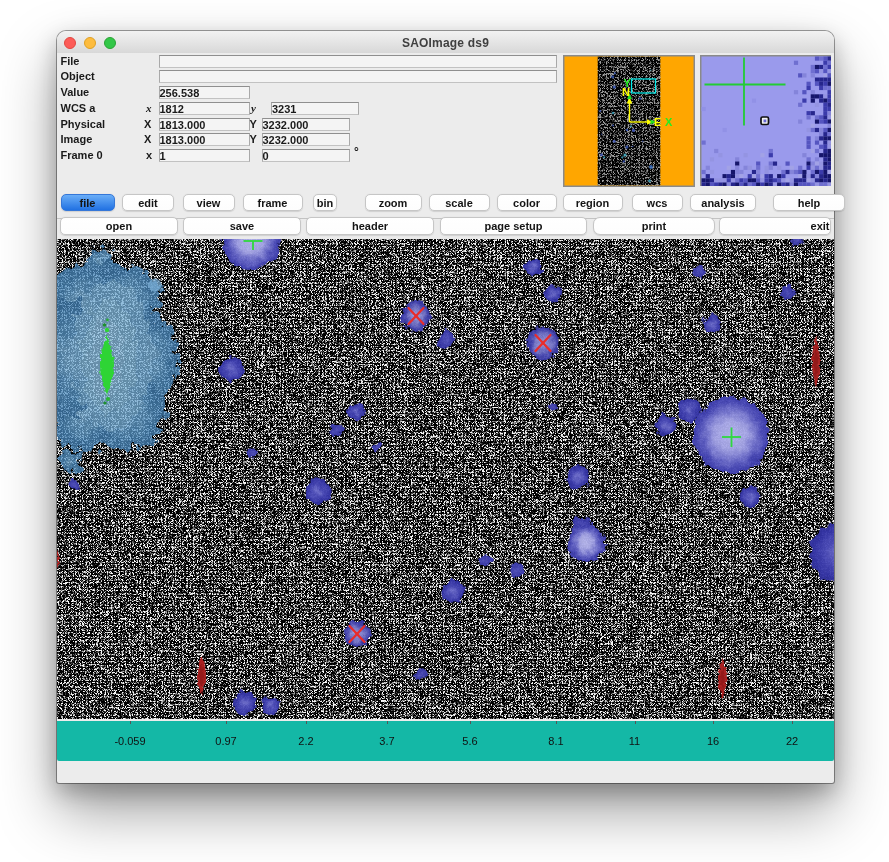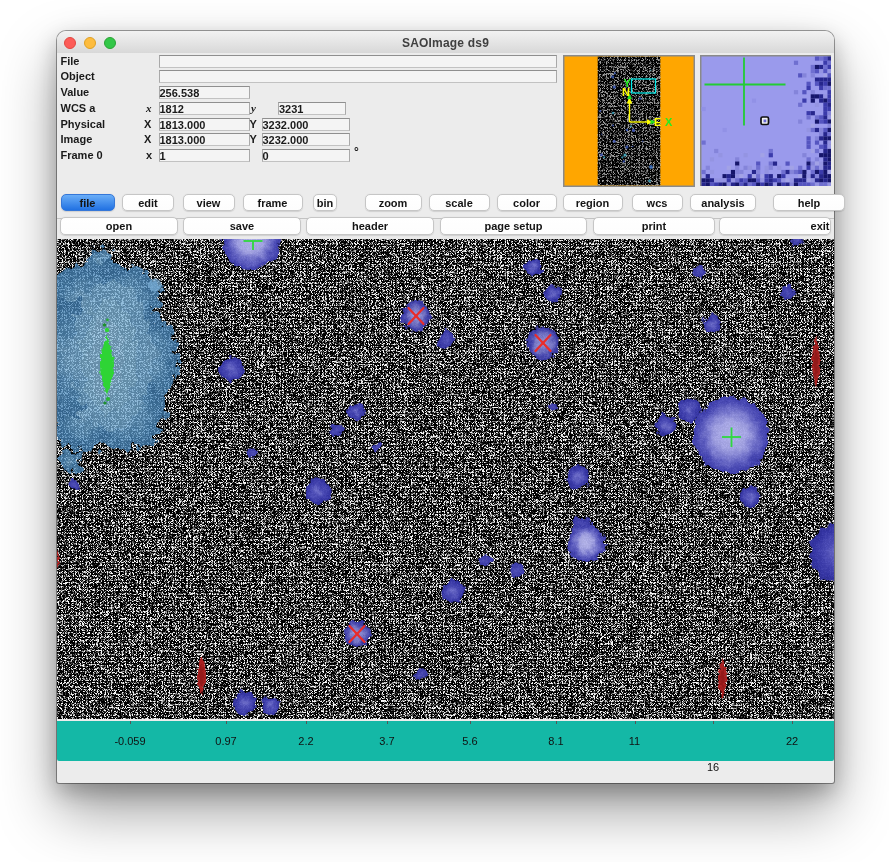--- a/index.html
+++ b/index.html
@@ -50,21 +50,21 @@
     <div class="lab" style="top:64.5px;">Physical</div>
     <div class="lab" style="top:80.2px;">Image</div>
     <div class="lab" style="top:95.9px;">Frame 0</div>
 
     <div class="entry" style="left:101.5px; top:1.7px;  width:398px;"></div>
     <div class="entry" style="left:101.5px; top:17.4px; width:398px;"></div>
     <div class="entry" style="left:101.5px; top:33.1px;  width:91px;">256.538</div>
     <div class="axlab" style="left:89px; top:48.8px; font-style:italic; font-family:'Liberation Serif',serif;">x</div>
     <div class="entry" style="left:101.5px; top:48.8px;  width:91px;">1812</div>
     <div class="axlab" style="left:194px; top:48.8px; font-style:italic; font-family:'Liberation Serif',serif;">y</div>
-    <div class="entry" style="left:221px; top:48.8px; width:68px;">3231</div>
+    <div class="entry" style="left:214px; top:48.8px; width:88px;">3231</div>
     <div class="axlab" style="left:87px; top:64.5px;">X</div>
     <div class="entry" style="left:101.5px; top:64.5px; width:91px;">1813.000</div>
     <div class="axlab" style="left:192.5px; top:64.5px;">Y</div>
     <div class="entry" style="left:204.5px; top:64.5px; width:88px;">3232.000</div>
     <div class="axlab" style="left:87px; top:80.2px;">X</div>
     <div class="entry" style="left:101.5px; top:80.2px; width:91px;">1813.000</div>
     <div class="axlab" style="left:192.5px; top:80.2px;">Y</div>
     <div class="entry" style="left:204.5px; top:80.2px; width:88px;">3232.000</div>
     <div class="axlab" style="left:89px; top:95.9px;">x</div>
     <div class="entry" style="left:101.5px; top:95.9px; width:91px;">1</div>
@@ -401,21 +401,21 @@
   <div class="btn" style="left:439.5px;top:163px; width:60px;">color</div>
   <div class="btn" style="left:505.5px;top:163px; width:60px;">region</div>
   <div class="btn" style="left:574.5px;top:163px; width:51px;">wcs</div>
   <div class="btn" style="left:633px;  top:163px; width:66px;">analysis</div>
   <div class="btn" style="left:716px;  top:163px; width:72px;">help</div>
 
   <div class="btn btn2" style="left:3px;   top:186px; width:118px;">open</div>
   <div class="btn btn2" style="left:126px; top:186px; width:118px;">save</div>
   <div class="btn btn2" style="left:249px; top:186px; width:128px;">header</div>
   <div class="btn btn2" style="left:383px; top:186px; width:147px;">page setup</div>
-  <div class="btn btn2" style="left:536px; top:186px; width:122px;">print</div>
+  <div class="btn btn2" style="left:536px; top:186px; width:122px;border-radius:7px;">print</div>
   <div class="btn btn2" style="left:661.5px;top:186px; width:112px;text-align:right;">exit</div>
 
   <svg id="mainimg" viewBox="0 0 777 480" preserveAspectRatio="none">
     <defs>
       <filter id="bwnoise" x="0%" y="0%" width="100%" height="100%">
         <feTurbulence type="turbulence" baseFrequency="0.72" numOctaves="2" seed="11" result="t"></feTurbulence>
         <feColorMatrix in="t" type="matrix" values="0 0 0 0 0  0 0 0 0 0  0 0 0 0 0  2.6 2.6 2.6 0 -1.88" result="a"></feColorMatrix>
         <feGaussianBlur in="a" stdDeviation="0.28" result="ab"></feGaussianBlur>
         <feFlood flood-color="#f8f8f8" result="w"></feFlood>
         <feComposite in="w" in2="ab" operator="in"></feComposite>
@@ -584,17 +584,17 @@
       <div class="cl" style="left:249px;">2.2</div>
     <div class="tick" style="left:330px;"></div>
       <div class="cl" style="left:330px;">3.7</div>
     <div class="tick" style="left:413px;"></div>
       <div class="cl" style="left:413px;">5.6</div>
     <div class="tick" style="left:499px;"></div>
       <div class="cl" style="left:499px;">8.1</div>
     <div class="tick" style="left:577.5px;"></div>
       <div class="cl" style="left:577.5px;">11</div>
     <div class="tick" style="left:656px;"></div>
-      <div class="cl" style="left:656px;margin-top:26px;">16</div>
+      <div class="cl" style="left:656px;">16</div>
     <div class="tick" style="left:735px;"></div>
       <div class="cl" style="left:735px;text-align:center;">22</div>
   </div>
 </div>
 
 </body></html>

